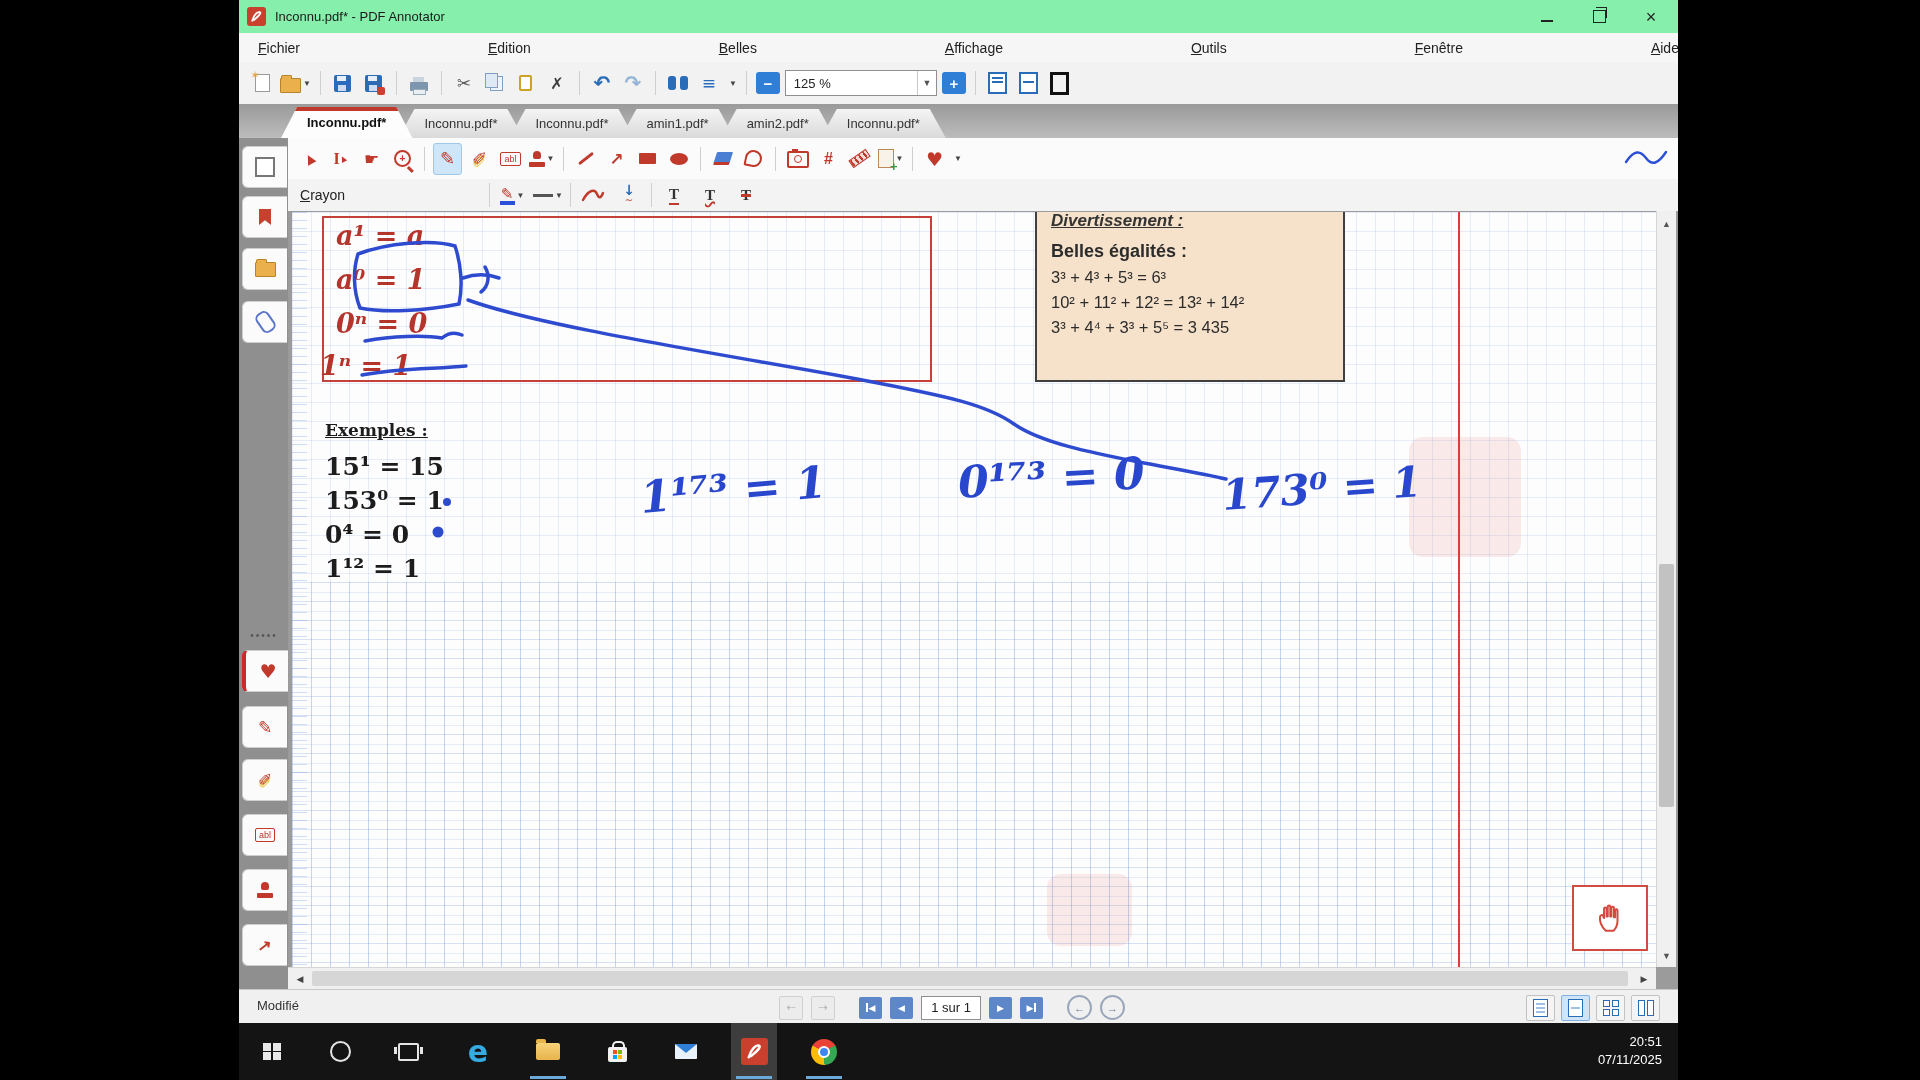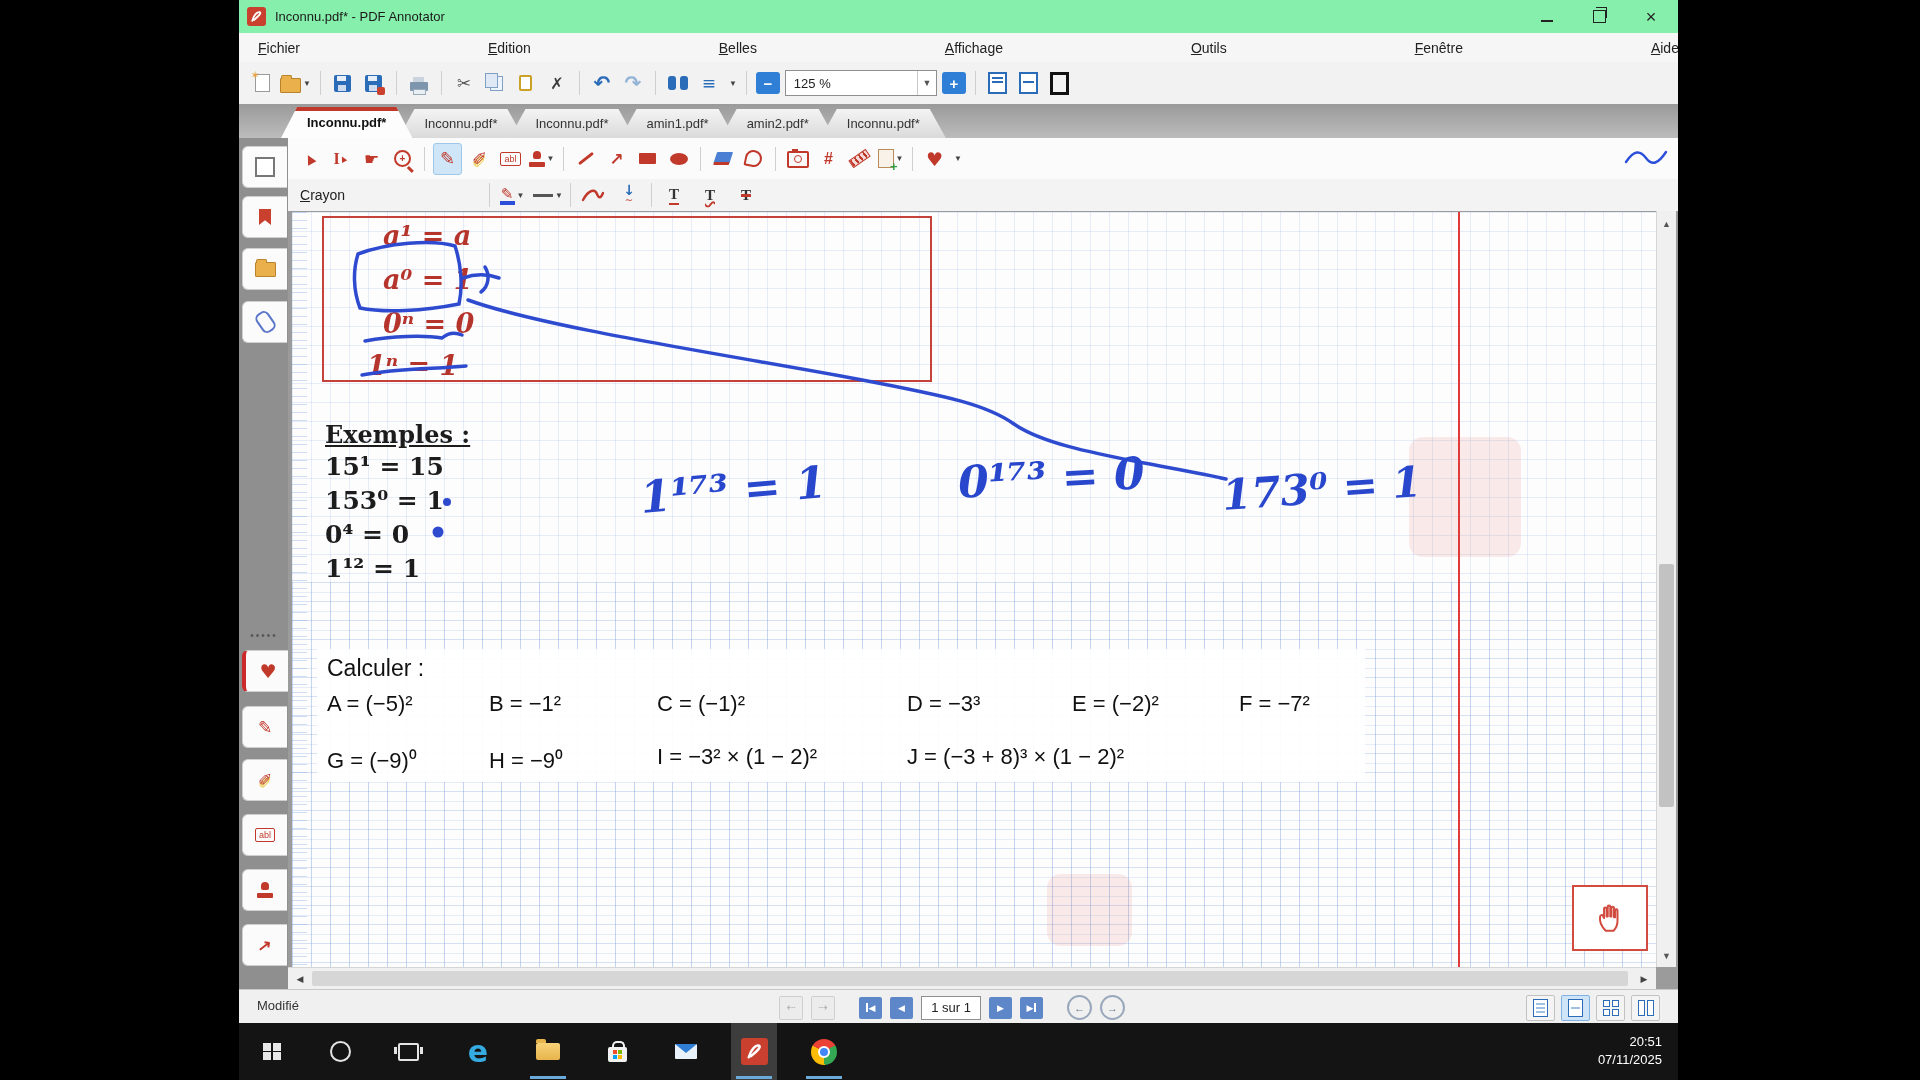--- a/index.html
+++ b/index.html
@@ -124,27 +124,27 @@
                          linear-gradient(90deg,rgba(130,165,225,.18) 1px,transparent 1px);
         background-size:19px 19px;}
   .grid-strong{position:absolute;left:0;top:370px;width:100%;height:385px;pointer-events:none;
         background-image:linear-gradient(rgba(120,158,220,.30) 1px,transparent 1px),
                          linear-gradient(90deg,rgba(120,158,220,.30) 1px,transparent 1px);
         background-size:19px 19px;}
   .left-ruling{position:absolute;left:0;top:0;width:15px;height:100%;pointer-events:none;
         background-image:linear-gradient(rgba(120,158,220,.35) 1px,transparent 1px);background-size:15px 8px;}
   .red-margin{position:absolute;left:1166px;top:0;width:2px;height:100%;background:#e03a3a;}
   .red-rect{position:absolute;left:30px;top:4px;width:606px;height:162px;border:2px solid #c4423a;}
-  .rule{position:absolute;color:#b5342c;font-family:"DejaVu Serif",serif;font-style:italic;font-size:27px;font-weight:bold;margin-left:47px;}
+  .rule{position:absolute;color:#b5342c;font-family:"DejaVu Serif",serif;font-style:italic;font-size:27px;font-weight:bold;}
   .divbox{position:absolute;left:743px;top:-6px;width:310px;height:176px;background:#f6e2ca;border:2px solid #3f3f3f;
           padding:6px 14px;box-sizing:border-box;overflow:hidden;color:#2c2c2c;}
   .divbox .dv-head{font-weight:bold;font-style:italic;text-decoration:underline;font-size:17px;margin-top:-3px;color:#333;}
   .divbox .dv-sub{font-weight:bold;font-size:18px;margin-top:10px;}
   .divbox .dv-line{font-size:16.5px;margin-top:6px;}
-  .ex-head{position:absolute;left:33px;top:208px;font-family:"DejaVu Serif",serif;font-size:24px;font-weight:bold;text-decoration:underline;color:#1c1c1c;}
+  .ex-head{position:absolute;left:33px;top:208px;font-family:"DejaVu Serif",serif;font-size:17px;font-weight:bold;text-decoration:underline;color:#1c1c1c;}
   .ex-line{position:absolute;left:33px;font-family:"DejaVu Serif",serif;font-size:25px;font-weight:bold;color:#1c1c1c;}
   .calc-band{position:absolute;left:25px;top:437px;width:1048px;height:133px;background:rgba(255,255,255,.92);}
   .calc-head{position:absolute;left:10px;top:6px;font-size:23px;color:#111;}
   .calc-cell{position:absolute;font-size:22px;color:#111;white-space:nowrap;}
   .ink-svg{position:absolute;inset:0;pointer-events:none;}
   .ink-text{position:absolute;color:#2947cc;font-family:"DejaVu Serif",serif;font-style:italic;font-weight:bold;white-space:nowrap;}
   .stamp-annot{position:absolute;left:1280px;top:673px;width:72px;height:62px;background:#fff;border:2px solid #d24b3f;
                display:flex;align-items:center;justify-content:center;}
   .wm{position:absolute;background:#d8433a;border-radius:14px;opacity:.10;}
 
@@ -461,40 +461,34 @@
         <div class="left-ruling"></div>
         <div class="grid-strong"></div>
         <div class="red-margin"></div>
         <div class="red-rect"></div>
 
         <div class="rule" style="left:44px;top:8px;">a¹ = a</div>
         <div class="rule" style="left:44px;top:52px;">a⁰ = 1</div>
         <div class="rule" style="left:44px;top:96px;">0ⁿ = 0</div>
         <div class="rule" style="left:28px;top:138px;">1ⁿ = 1</div>
 
+        <div class="divbox">
+          <div class="dv-head">Divertissement :</div>
+          <div class="dv-sub">Belles égalités :</div>
+          <div class="dv-line">3³ + 4³ + 5³ = 6³</div>
+          <div class="dv-line">10² + 11² + 12² = 13² + 14²</div>
+          <div class="dv-line">3³ + 4⁴ + 3³ + 5⁵ = 3 435</div>
+        </div>
 
         <div class="ex-head">Exemples :</div>
         <div class="ex-line" style="top:240px;">15¹ = 15</div>
         <div class="ex-line" style="top:274px;">153⁰ = 1</div>
         <div class="ex-line" style="top:308px;">0⁴ = 0</div>
         <div class="ex-line" style="top:342px;">1¹² = 1</div>
 
-        <div class="calc-band">
-          <div class="calc-head">Calculer :</div>
-          <div class="calc-cell" style="left:10px;top:42px;">A = (−5)²</div>
-          <div class="calc-cell" style="left:172px;top:42px;">B = −1²</div>
-          <div class="calc-cell" style="left:340px;top:42px;">C = (−1)²</div>
-          <div class="calc-cell" style="left:590px;top:42px;">D = −3³</div>
-          <div class="calc-cell" style="left:755px;top:42px;">E = (−2)²</div>
-          <div class="calc-cell" style="left:922px;top:42px;">F = −7²</div>
-          <div class="calc-cell" style="left:10px;top:95px;">G = (−9)⁰</div>
-          <div class="calc-cell" style="left:172px;top:95px;">H = −9⁰</div>
-          <div class="calc-cell" style="left:340px;top:95px;">I = −3² × (1 − 2)²</div>
-          <div class="calc-cell" style="left:590px;top:95px;">J = (−3 + 8)³ × (1 − 2)²</div>
-        </div>
 
         <div class="wm" style="left:1117px;top:225px;width:112px;height:120px;"></div>
         <div class="wm" style="left:755px;top:662px;width:85px;height:72px;"></div>
 
         <svg class="ink-svg" viewBox="0 0 1364 755">
           <g fill="none" stroke="#2e4bd0" stroke-width="3.5" stroke-linecap="round">
             <path d="M66,42 C95,31 140,27 163,34 C169,52 171,74 167,92 C132,99 92,101 68,96 C61,78 61,58 66,42 Z"></path>
             <path d="M171,66 C185,61 196,62 207,66"></path>
             <path d="M193,55 C198,63 197,74 189,80"></path>
             <path d="M176,88 C250,115 430,142 565,167 C660,185 695,193 722,212 C748,230 795,240 852,251 C895,259 918,263 934,267"></path>

